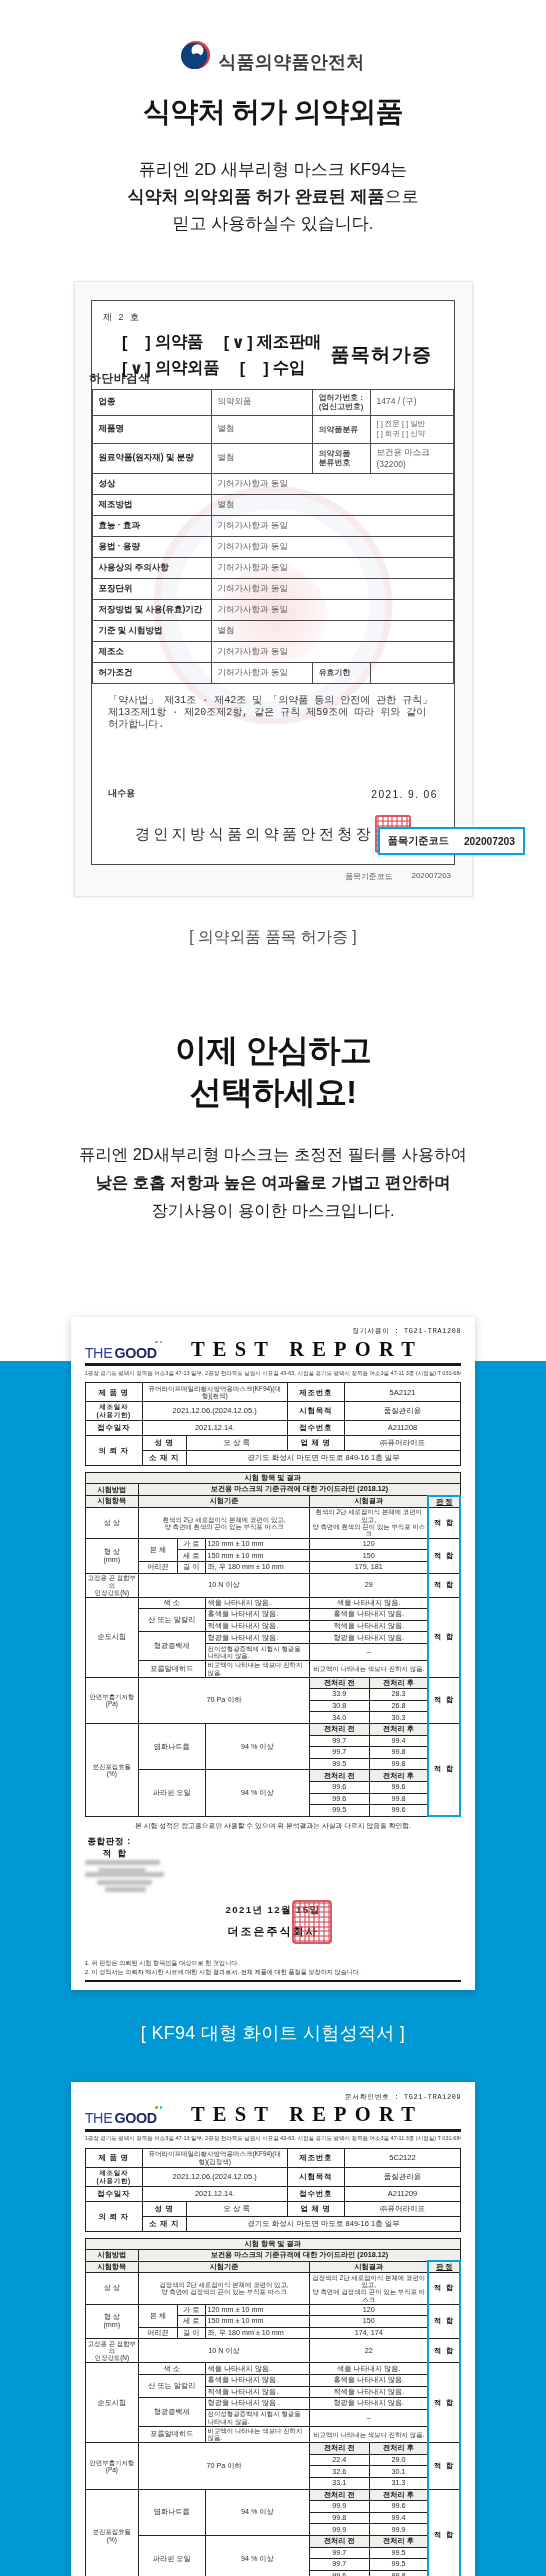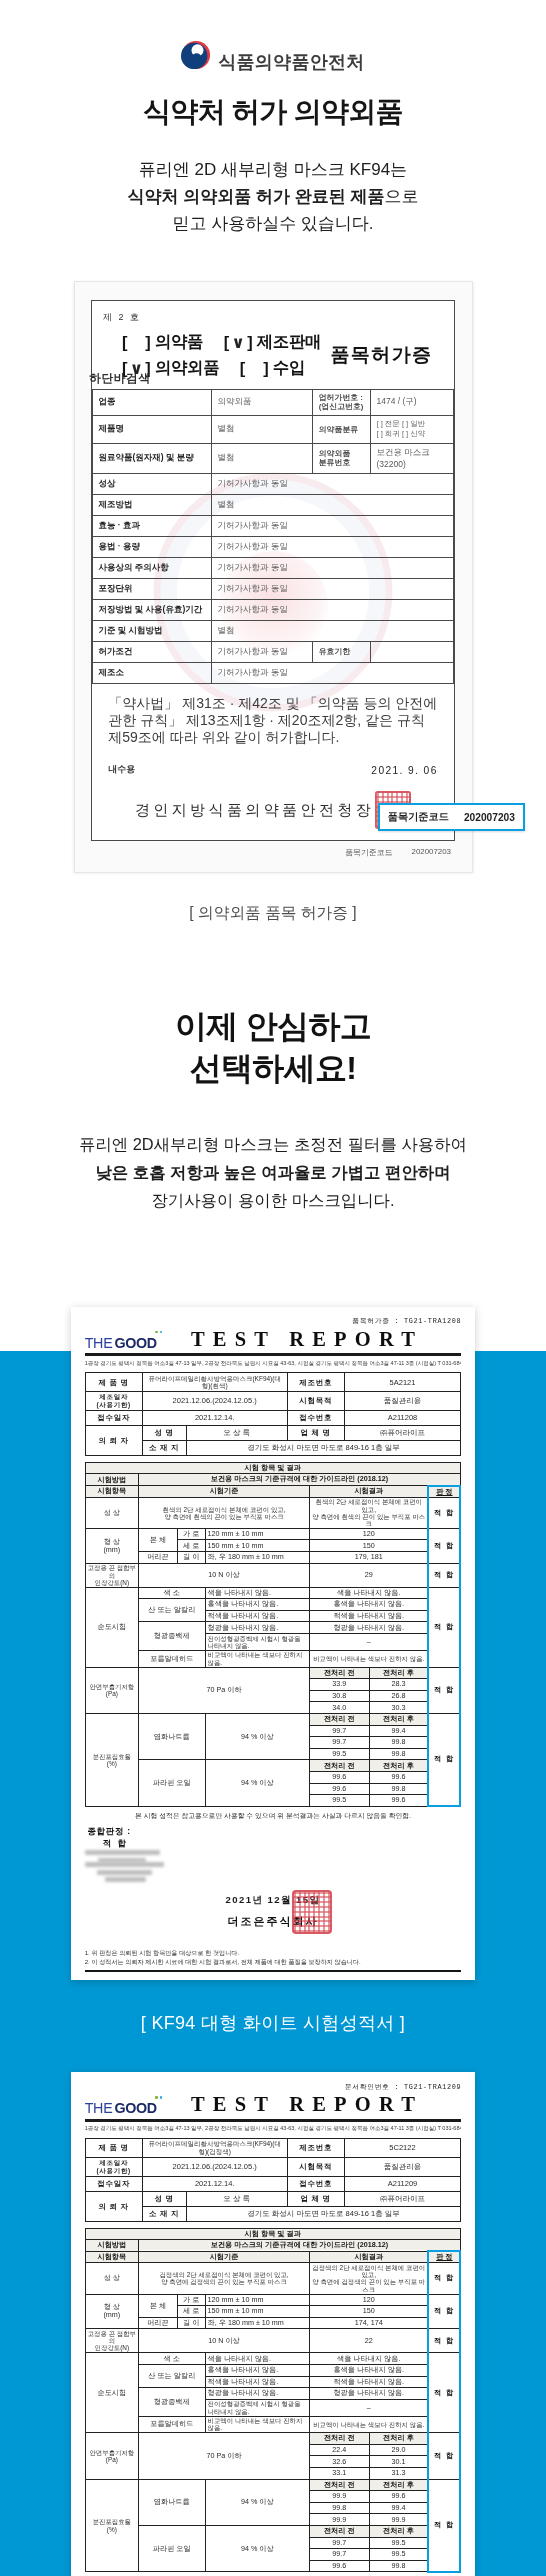--- a/index.html
+++ b/index.html
@@ -38,38 +38,38 @@
   .cb-item .mk{display:inline-block; width:18px; text-align:center; color:#222;}
   .cb-item .lab{margin-left:4.1px; letter-spacing:-0.3px;}
   .cert-title{flex:1; text-align:center; font-size:19px; font-weight:800; color:#111; letter-spacing:1.4px;}
   .stray{position:absolute; left:-2.7px; top:70px; font-size:11.6px; color:#2f2f2f; font-weight:600;
     letter-spacing:0.7px; z-index:4;}
   .cert-tbl{width:100%; border-collapse:collapse; table-layout:fixed; font-size:8.5px; position:relative; z-index:2;}
   .cert-tbl td{border:0.7px solid #4a4a4a; padding:3.4px 5.5px; height:21px; color:#5a5a5a; vertical-align:middle;}
   .cert-tbl td.lb{font-weight:700; color:#262626;}
   .cert-tbl td.rl{font-size:7.9px; line-height:9px; white-space:pre-line; color:#4c4c4c; font-weight:600;}
   .cert-tbl td.chk{font-size:7.5px; line-height:10.2px; white-space:pre-line; color:#666;}
-  .cert-law{padding:11px 16.4px 4.1px; font-size:14px; line-height:17px; color:#3c3c3c; position:relative; z-index:2;}
+  .cert-law{padding:11px 16.4px 4.1px; font-size:10px; line-height:12px; color:#3c3c3c; position:relative; z-index:2;font-family:Liberation Mono, monospace;}
   .cert-foot{display:flex; justify-content:space-between; align-items:flex-end; padding:13.7px 16.4px 0; position:relative; z-index:2;}
-  .cert-domestic{font-size:9px; color:#333; font-weight:600;}
+  .cert-domestic{font-size:9px; color:#333; font-weight:600;margin-top:39px;}
   .cert-date{font-size:10.2px; color:#222; letter-spacing:1.4px;}
   .issuer-row{display:flex; justify-content:center; align-items:center; gap:1px; margin:15px 0 11px; position:relative; z-index:2;}
   .issuer{font-size:15px; color:#2d2d2d; letter-spacing:3.4px; font-weight:500;}
   .seal{width:36px; height:38px; border:2px solid rgba(207,52,64,.85); border-radius:2.7px; opacity:.85; filter:blur(0.3px);
     background:
      repeating-linear-gradient(90deg, rgba(207,52,64,.6) 0 2px, transparent 2px 4.8px),
      repeating-linear-gradient(0deg, rgba(207,52,64,.6) 0 2px, transparent 2px 4.8px);}
   .code-callout{position:absolute; right:-71px; bottom:9.6px; background:#fff; border:2.7px solid var(--hl);
     padding:4.8px 8.2px; display:flex; gap:15px; align-items:center; z-index:6;
     font-size:10.2px; font-weight:700; color:#222; box-shadow:0 0.7px 2px rgba(0,0,0,.15);}
   .code-small{display:flex; justify-content:flex-end; gap:19px; font-size:7.9px; color:#555; padding:5.5px 4.1px 0 0;}
   .cap-gray{margin-top:30px; font-size:15.7px; color:#4d4d4d;}
 
   .big-title{margin-top:81px; font-size:32px; line-height:42px; font-weight:800; color:#121212; letter-spacing:-0.7px;}
-  .assure-p{margin-top:41px; font-size:16.4px; line-height:28px; color:#1e1e1e;}
+  .assure-p{margin-top:27px; font-size:16.4px; line-height:28px; color:#1e1e1e;}
   .assure-p b{font-weight:800;}
 
   
   .sec-blue{flex:1; background:var(--blue); text-align:center;}
   .report-card{width:404px; margin:0 auto; background:#fff; padding:9.6px 13.7px 8.2px;
     box-shadow:0 2px 8.2px rgba(0,0,0,.20); text-align:left; color:#1d1d1d; position:relative;}
   .report-card.first{margin-top:-44px;}
   .report-card + .cap-white{margin-top:31px;}
   .cap-white{color:#ffffff; font-size:18px; letter-spacing:0.3px; font-weight:500;}
   .card-gap{margin-top:37px;}
@@ -231,28 +231,28 @@
               </tr>
               <tr>
                 <td class="lb">저장방법 및 사용(유효)기간</td>
                 <td colspan="3">기허가사항과 동일</td>
               </tr>
               <tr>
                 <td class="lb">기준 및 시험방법</td>
                 <td colspan="3">별첨</td>
               </tr>
               <tr>
+                <td class="lb">제조소</td>
+                <td colspan="3">기허가사항과 동일</td>
+              </tr>
+              <tr>
                 <td class="lb">허가조건</td>
                 <td>기허가사항과 동일</td>
                 <td class="rl">유효기한</td>
                 <td></td>
-              </tr>
-              <tr>
-                <td class="lb">제조소</td>
-                <td colspan="3">기허가사항과 동일</td>
               </tr>
             </tbody>
         </table>
 
         <div class="cert-law">「약사법」 제31조 · 제42조 및 「의약품 등의 안전에 관한 규칙」 제13조제1항 · 제20조제2항, 같은 규칙 제59조에 따라 위와 같이 허가합니다.</div>
 
         <div class="cert-foot">
           <span class="cert-domestic">내수용</span>
           <span class="cert-date">2021. 9. 06</span>
         </div>
@@ -283,21 +283,21 @@
 
     <p class="assure-p">
       <span>퓨리엔 2D새부리형 마스크는 초정전 필터를 사용하여</span><br>
       <b>낮은 호흡 저항과 높은 여과율로 가볍고 편안하며</b><br>
       <span>장기사용이 용이한 마스크입니다.</span>
     </p>
   </section>
 
   <section class="sec-blue">
     <div class="report-card first" id="report-0">
-  <div class="rep-docno">품목허가증 : TG21-TRA1208</div>
+  <div class="rep-docno">장기사용이 : TG21-TRA1208</div>
   <div class="rep-head">
     <div class="brand">
             <span class="the">THE</span>
             <span class="good">GOOD</span>
             <span class="dots">
               <i class="g"></i>
               <i class="b"></i>
             </span>
           </div>
     <div class="rep-title">TEST REPORT</div>

